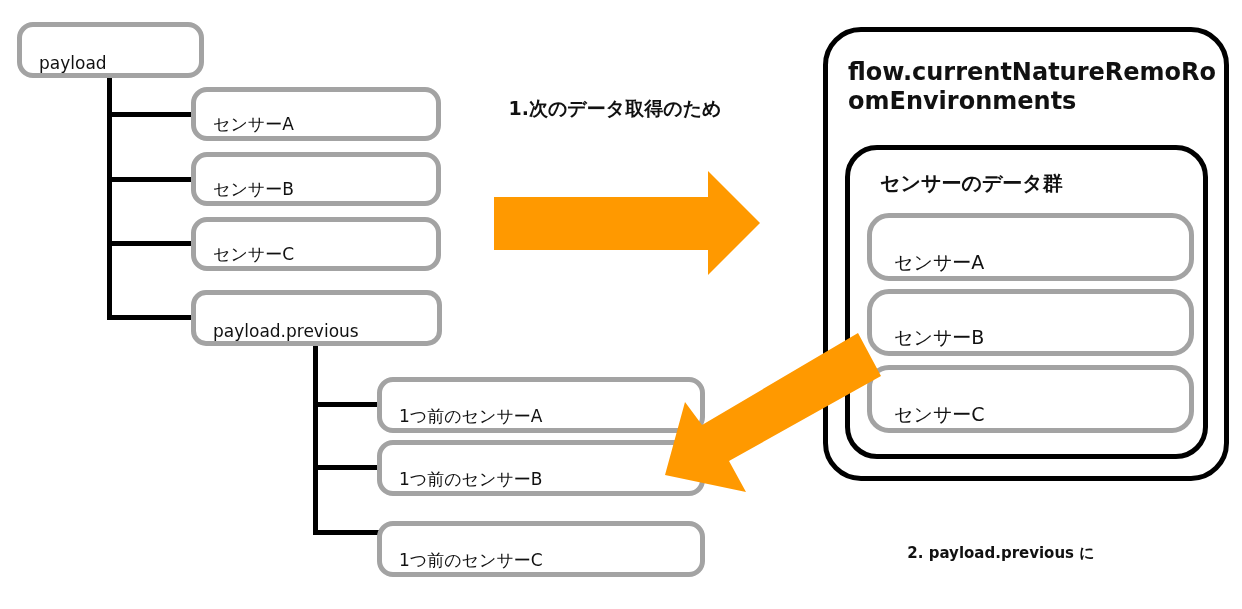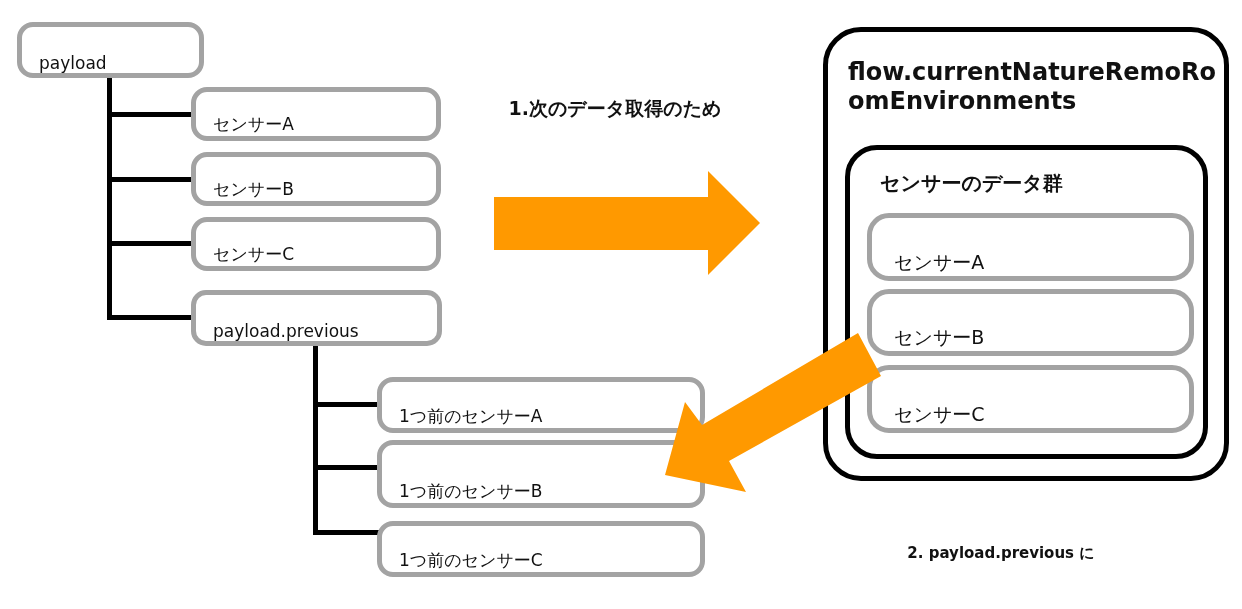--- a/index.html
+++ b/index.html
@@ -38,21 +38,21 @@
 </div>
 <div class="box" style="left:191px; top:217px; width:250px; height:54px;">
   <span>センサーC</span>
 </div>
 <div class="box" style="left:191px; top:290px; width:251px; height:56px;border-radius:15px;">
   <span>payload.previous</span>
 </div>
 <div class="box" style="left:377px; top:377px; width:328px; height:56px;">
   <span>1つ前のセンサーA</span>
 </div>
-<div class="box" style="left:377px; top:440px; width:328px; height:68px;">
+<div class="box" style="left:377px; top:440px; width:328px; height:56px;">
   <span>1つ前のセンサーB</span>
 </div>
 <div class="box" style="left:377px; top:521px; width:328px; height:56px;">
   <span>1つ前のセンサーC</span>
 </div>
 
 <div class="container" style="left:823px; top:27px; width:406px; height:454px; border-radius:38px;"></div>
 <div class="label" style="left:848px; top:58px; text-align:left; font-size:24px; line-height:29px; font-weight:bold;">
   <div>flow.currentNatureRemoRo</div>
   <div>omEnvironments</div>

